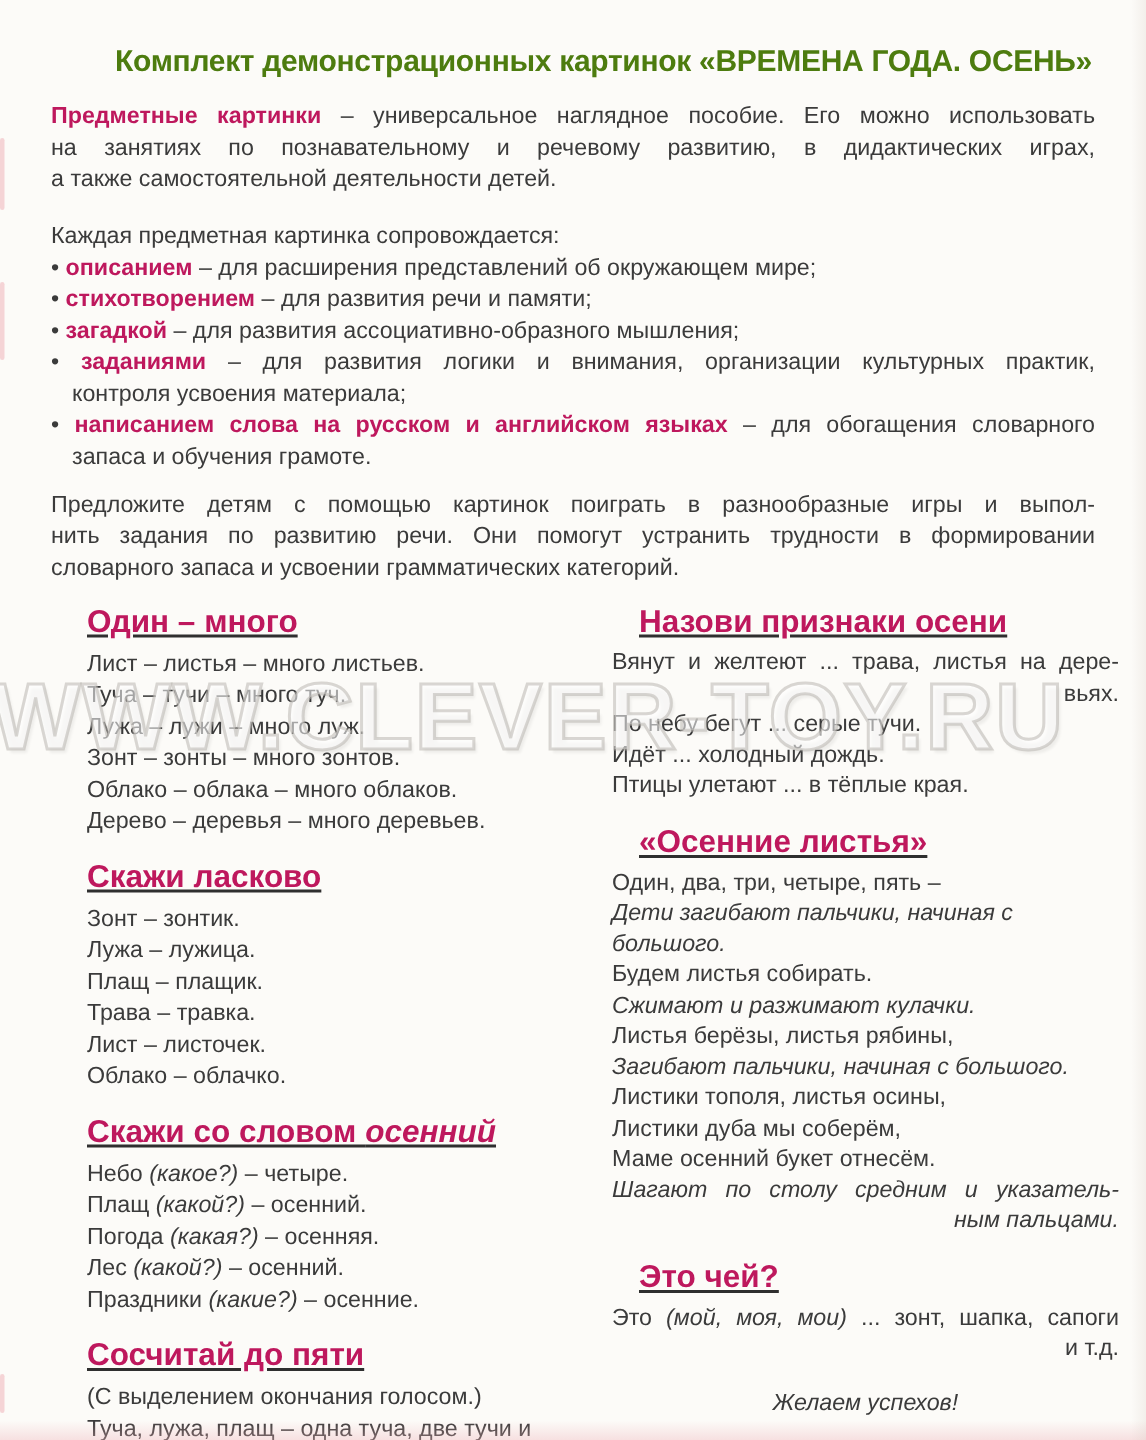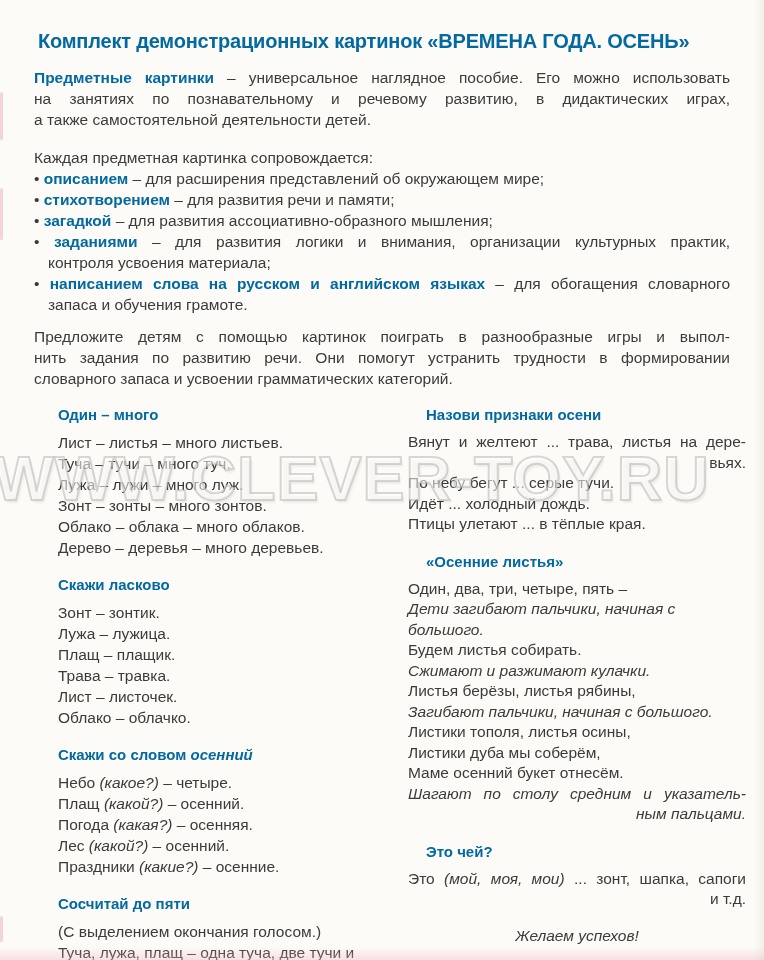--- a/index.html
+++ b/index.html
@@ -7,53 +7,55 @@
     position: relative;
     width: 764px; height: 960px;
     margin: 0 auto;
     background: #fcfbf8;
     overflow: hidden;
     font-family: "Liberation Sans", "DejaVu Sans", sans-serif;
     color: #3b3b3b;
     font-size: 15.5px;
     line-height: 21px;
   }
-  .b { font-weight: bold; color: #0369a1; }
+  .b { font-weight: bold; color: #be185d; }
   .i { font-style: italic; }
   .tline { min-height: 20px; }
   .j { text-align: justify; text-align-last: justify; }
   .cont { padding-left: 14px; }
   .center { text-align: center; text-align-last: center; }
 
   .title {
     margin: 28px 36px 0 38px;
     font-size: 20px; line-height: 26px;
-    font-weight: bold; color: #0369a1;
+    font-weight: bold; color: #4d7c0f;
     letter-spacing: -0.2px;
     white-space: nowrap;
+    text-align: right;
   }
   .block { margin: 0 34px 0 34px; }
   .para1 { margin-top: 13px; }
   .list-intro { margin-top: 17px; }
   .para2 { margin-top: 11px; }
 
   .columns {
     display: flex;
     margin-top: 12px;
     padding-left: 58px;
     padding-right: 18px;
     gap: 10px;
   }
   .col-left { width: 322px; flex: none; }
   .col-right { flex: 1; min-width: 0; line-height: 20.5px; }
 
   .sec-heading {
     font-weight: bold; color: #2f2f2f;
-    font-size: 15px; line-height: 23px;
+    font-size: 21px; line-height: 23px;
     margin: 15px 0 6px 0;
+    text-decoration: underline;
   }
   .section:first-child .sec-heading { margin-top: 2px; }
   .col-right .sec-heading { padding-left: 18px; }
   .col-right .tline { padding-left: 18px; }
   .col-right .tline.hang { padding-left: 0; text-align: right; }
   .closing { margin-top: 16px; }
 
   .watermark {
     position: absolute;
     left: -6px; top: 438px;

